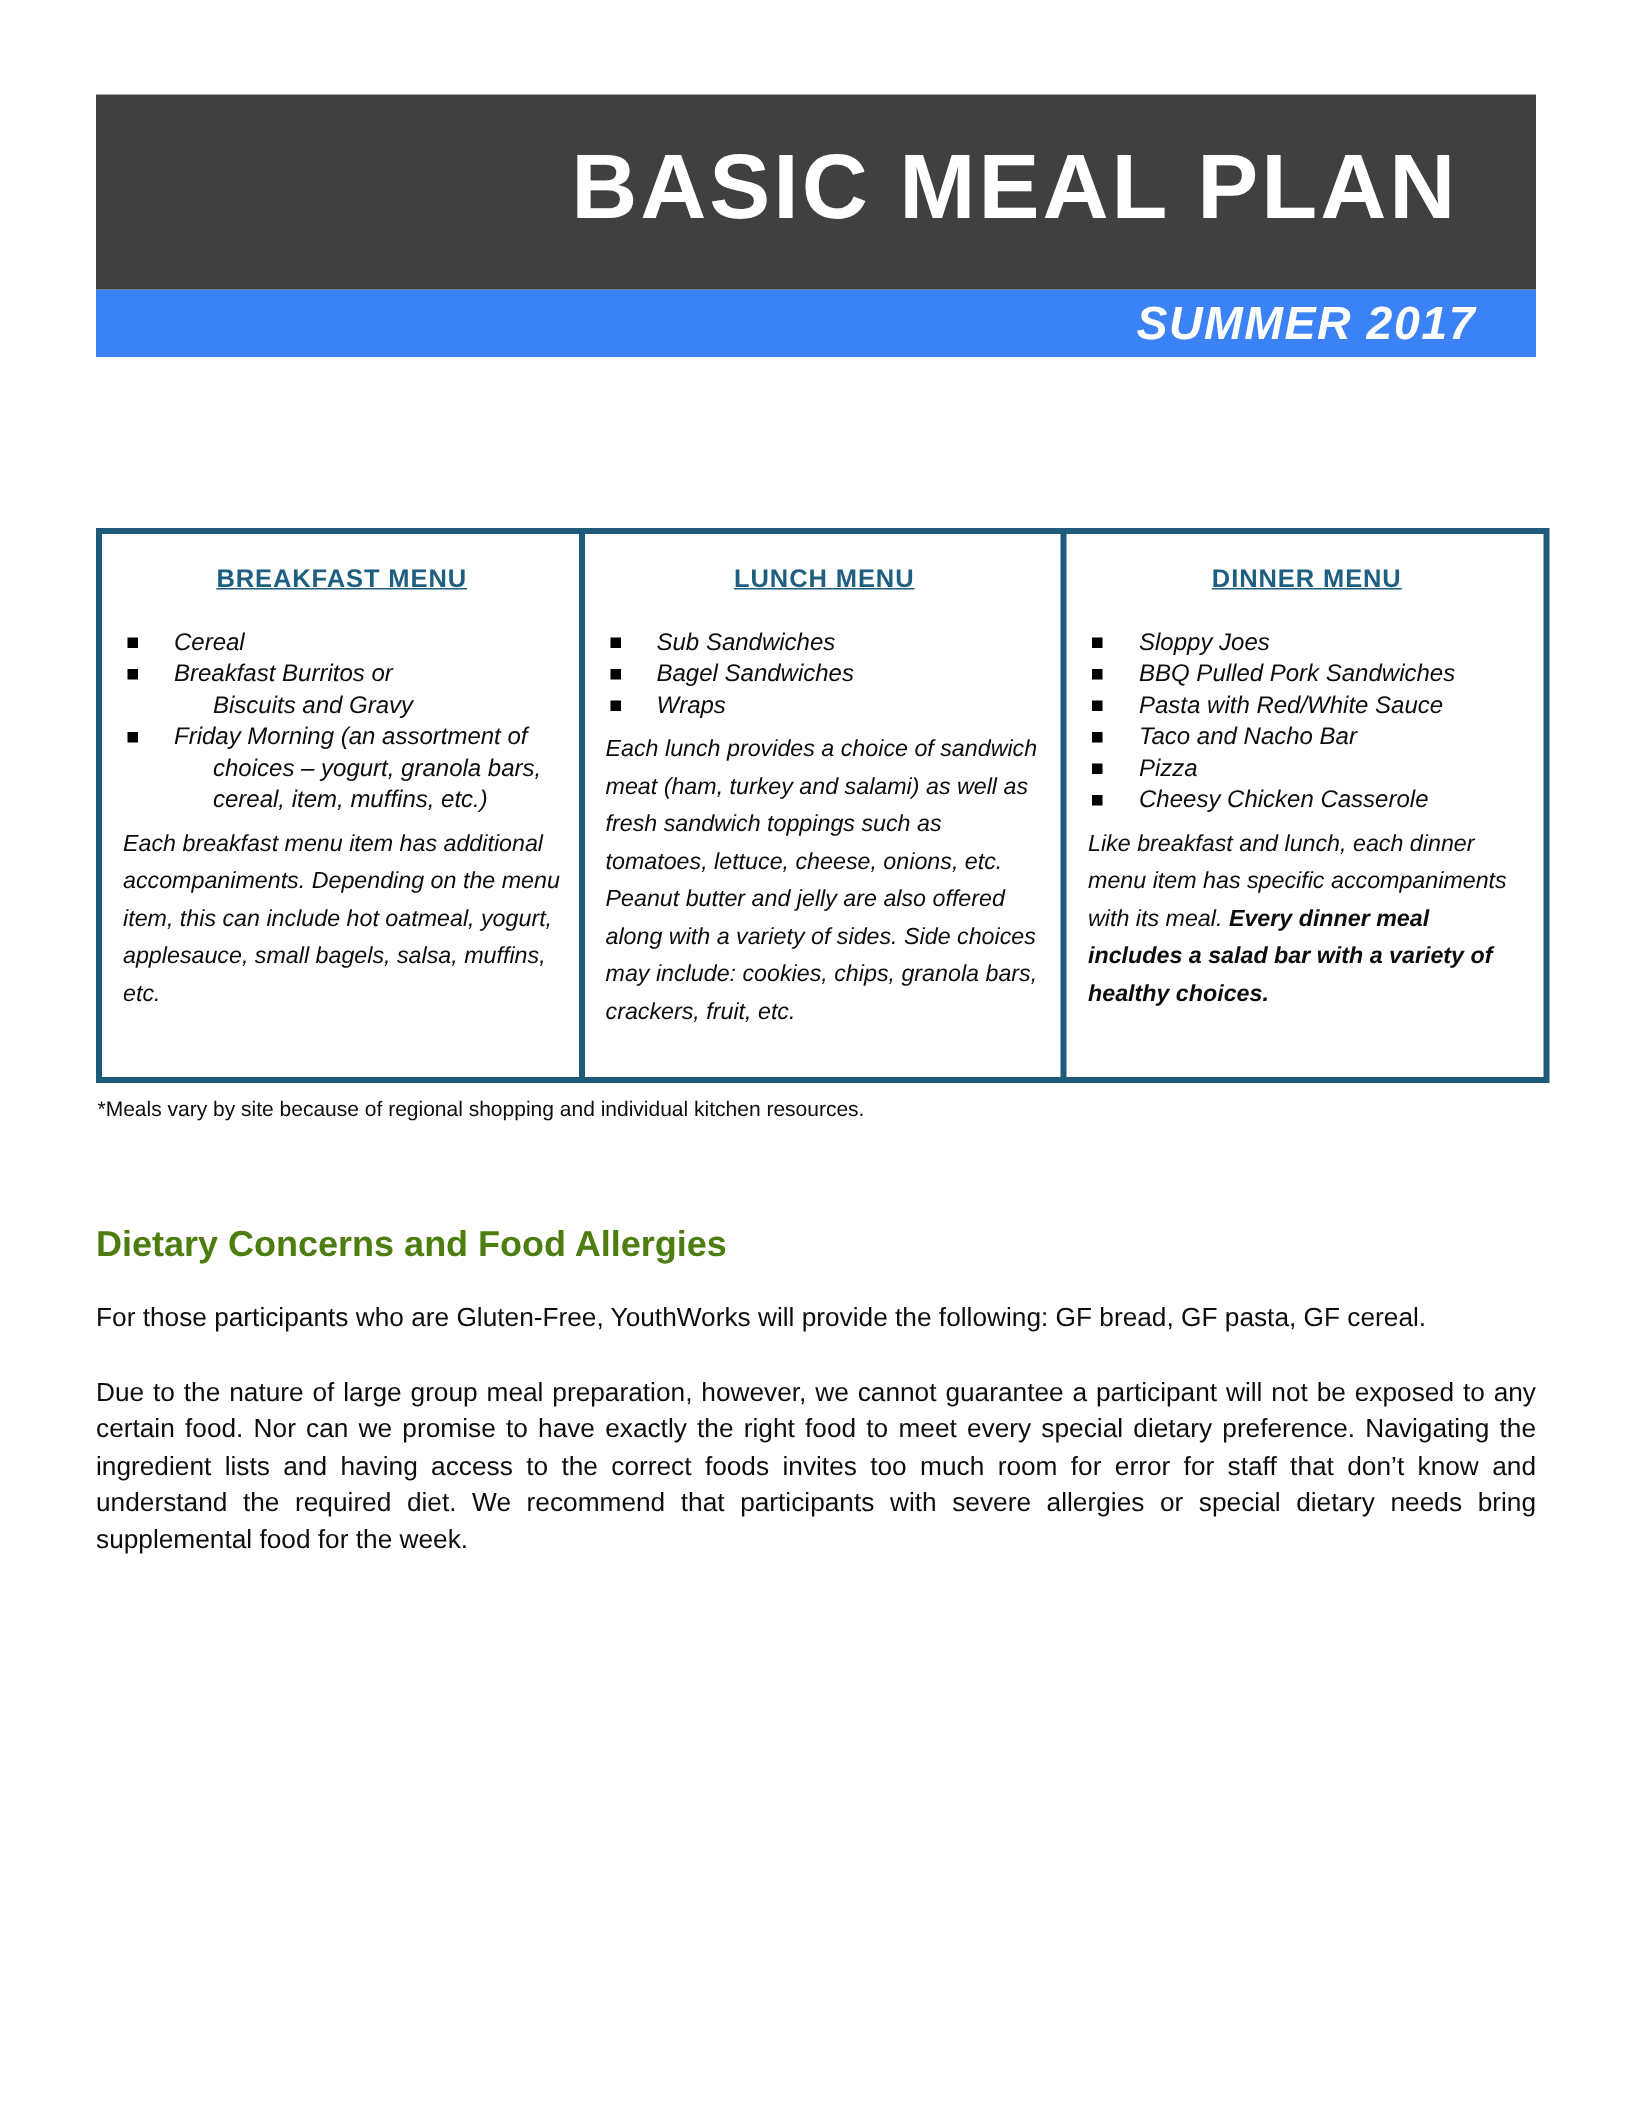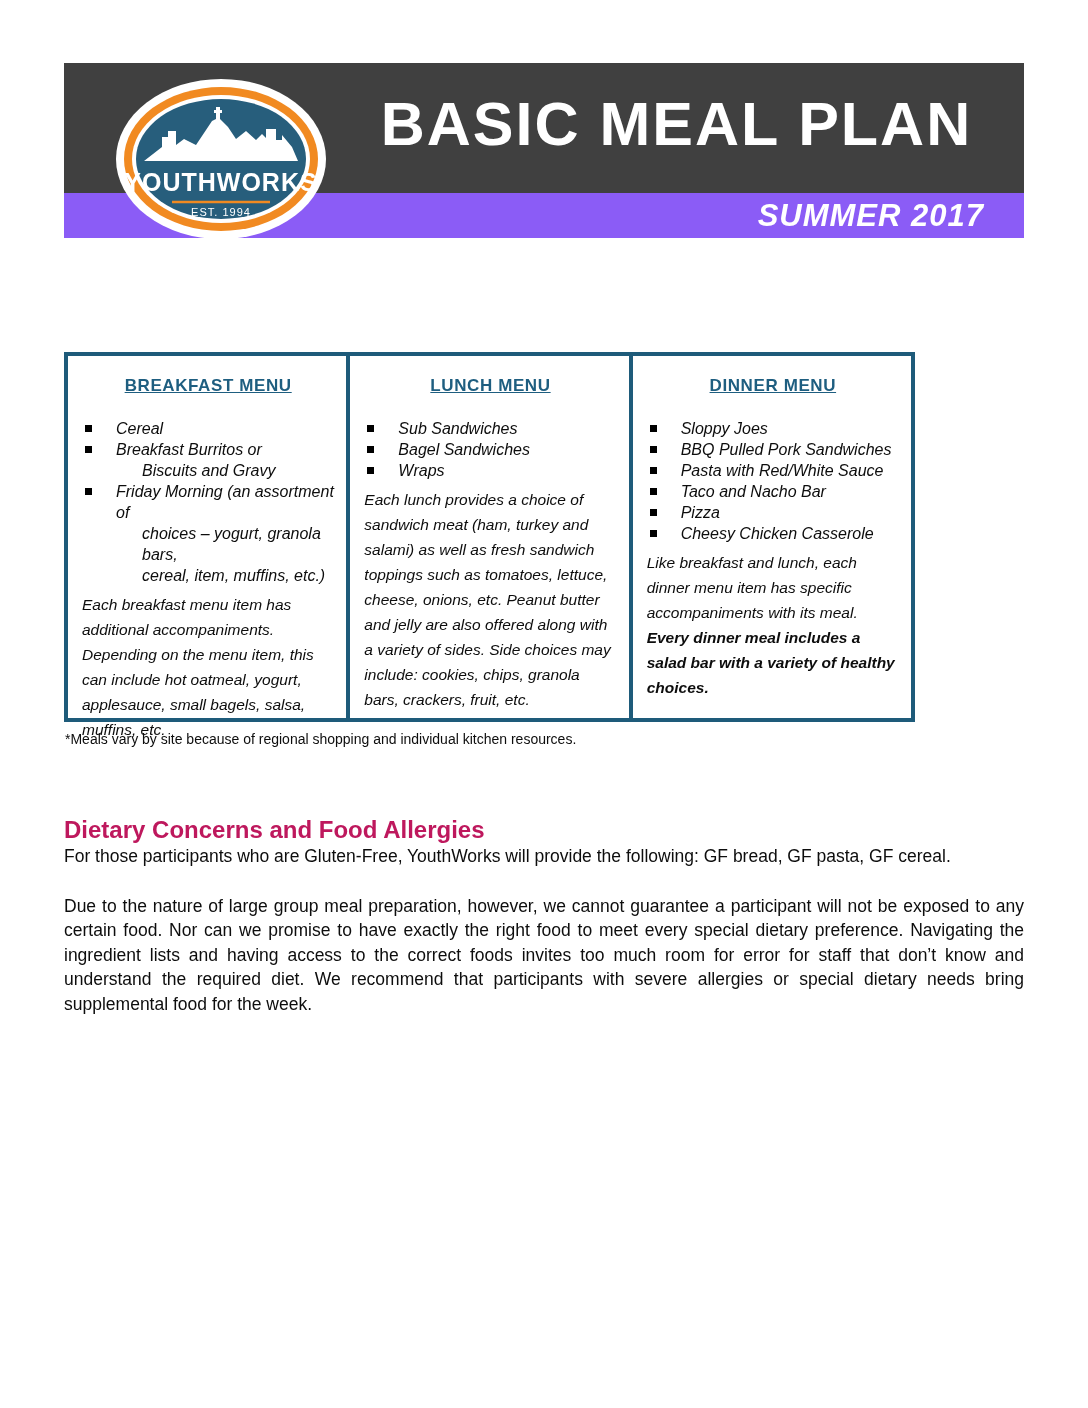--- a/index.html
+++ b/index.html
@@ -5,75 +5,63 @@
   * { margin:0; padding:0; box-sizing:border-box; }
   html,body { background:#ffffff; }
   body { width:1088px; height:1408px; font-family:"Liberation Sans", sans-serif; color:#111; }
   .page { position:relative; width:1088px; height:1408px; background:#fff; overflow:hidden; }
 
   
   .banner { position:absolute; left:64px; top:63px; width:960px; }
   .banner-teal { height:130px; background:#404040; position:relative; }
   .page-title { position:absolute; left:280px; right:15px; top:26px; text-align:center;
                 color:#fff; font-size:61px; font-weight:800; letter-spacing:2px; white-space:nowrap; }
-  .banner-orange { height:45px; background:#8b5cf6;padding-left:12px; }
+  .banner-orange { height:45px; background:#3b82f6;padding-left:12px; }
   .season { display:block; line-height:45px; text-align:right; padding-right:40px;
             color:#fff; font-size:31px; font-weight:bold; font-style:italic; letter-spacing:1px; }
   .logo { position:absolute; left:52px; top:16px; width:210px; height:160px; }
 
   
-  .menu-table { position:absolute; left:64px; top:352px; width:851px; height:370px;
+  .menu-table { position:absolute; left:64px; top:352px; width:969px; height:370px;
                 display:flex; border:4px solid #1E5B7A; background:#fff; }
   .menu-col { flex:1; border-left:4px solid #1E5B7A; padding:12px 12px 10px 14px; }
   .menu-col:first-child { border-left:none; }
   .menu-heading { text-align:center; color:#1E5E80; font-size:17px; font-weight:bold;
                   letter-spacing:0.6px; text-decoration:underline; margin-top:8px; }
   .menu-list { margin-top:22px; font-size:16px; line-height:21px; color:#0d0d0d; }
   .menu-item { display:flex; align-items:flex-start;font-style:italic; }
   .bullet { width:7px; height:7px; background:#000; flex:0 0 7px; margin:7px 24px 0 3px; }
   .item-lines { flex:1; }
   .cont-1 { padding-left:35px; }
   .cont-2 { padding-left:26px; }
   .note { font-style:italic; font-size:15.5px; line-height:25px; margin-top:6px; color:#0d0d0d; }
   .note .bold { font-weight:bold; }
 
   
   .footnote { position:absolute; left:65px; top:731px; font-size:14px; color:#0d0d0d; }
 
   
   .dietary { position:absolute; left:64px; top:816px; width:960px; }
-  .dietary-heading { color:#be185d; font-size:24px; font-weight:bold; margin-bottom:0; }
+  .dietary-heading { color:#4d7c0f; font-size:24px; font-weight:bold; margin-bottom:22px; }
   .dietary p { font-size:17.5px; line-height:24.6px; text-align:justify; margin-bottom:25px; color:#0d0d0d; }
 
   
   .logo text { font-family:"Liberation Sans", sans-serif; }
 </style>
 </head>
 <body>
 
 <div class="page">
 
   <header class="banner">
     <div class="banner-teal">
       <div class="page-title">BASIC MEAL PLAN</div>
     </div>
     <div class="banner-orange">
       <span class="season">SUMMER 2017</span>
-    </div>
-    <div class="logo">
-      <svg viewBox="0 0 210 160" width="210" height="160">
-        <ellipse cx="105" cy="80" rx="105" ry="80" fill="#ffffff"></ellipse>
-        <ellipse cx="105" cy="80" rx="97" ry="72" fill="#F18A21"></ellipse>
-        <ellipse cx="105" cy="80" rx="89" ry="64" fill="#ffffff"></ellipse>
-        <ellipse cx="105" cy="80" rx="85" ry="60" fill="#275E7C"></ellipse>
-        <path fill="#ffffff" d="M28,82 L46,68 L46,58 L52,58 L52,52 L60,52 L60,66 L68,60 L80,66 L96,42 L100,40 L100,34 L98,34 L98,31 L100,31 L100,28 L104,28 L104,31 L106,31 L106,34 L104,34 L104,40 L112,48 L120,60 L130,52 L140,61 L146,55 L150,59 L150,50 L160,50 L160,61 L166,61 L166,56 L176,68 L182,82 Z"></path>
-        <text x="105" y="112" text-anchor="middle" fill="#ffffff" font-size="25" font-weight="bold" letter-spacing="1">YOUTHWORKS</text>
-        <line x1="56" y1="123" x2="154" y2="123" stroke="#F18A21" stroke-width="2.5"></line>
-        <text x="105" y="137" text-anchor="middle" fill="#ffffff" font-size="11" letter-spacing="1">EST. 1994</text>
-      </svg>
     </div>
   </header>
 
   <section class="menu-table">
 
     <div class="menu-col">
       <h2 class="menu-heading">BREAKFAST MENU</h2>
       <div class="menu-list">
         <div class="menu-item">
           <span class="bullet"></span>

